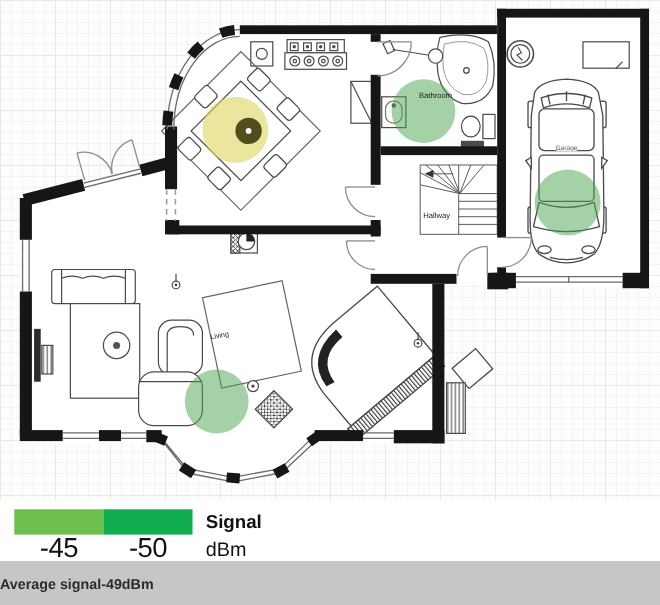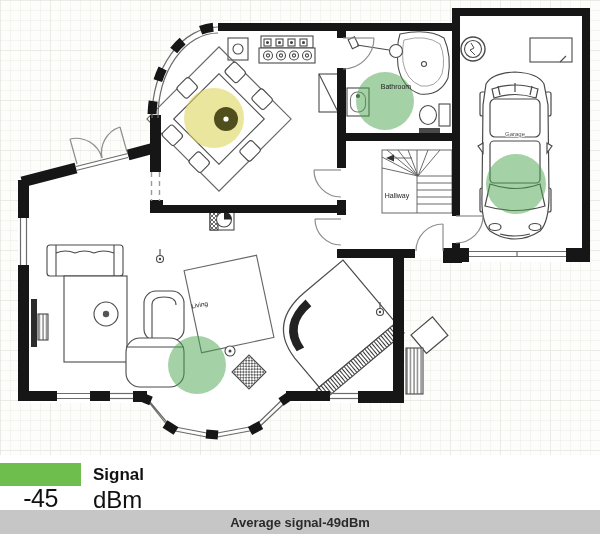--- a/index.html
+++ b/index.html
@@ -1,28 +1,28 @@
 <!DOCTYPE html>
 <html><head>
 <meta charset="utf-8">
 <style>
   html,body{margin:0;padding:0;}
   body{width:600px;height:550px;background:#fff;font-family:"Liberation Sans",sans-serif;overflow:hidden;}
   .app{width:600px;height:550px;display:flex;flex-direction:column;}
   .plan{width:600px;height:455px;position:relative;background:#fff;}
   .plan svg{display:block;}
   .legend{height:55px;background:#fff;display:flex;align-items:flex-start;padding-top:8px;box-sizing:border-box;}
-  .legend-row{display:flex;gap:0;}
+  .legend-row{display:flex;gap:0;padding-left:13px;}
   .legend-item{width:81px;display:flex;flex-direction:column;}
   .swatch{height:23px;width:81px;}
   .num{height:26px;text-align:center;font-size:25px;line-height:25px;color:#111;letter-spacing:-0.5px;}
   .legend-title{margin-left:12px;color:#111;}
   .lt1{font-size:17px;line-height:24px;font-weight:bold;}
-  .lt2{font-size:24px;line-height:25px;}
-  .statusbar{height:24px;display:flex;flex-direction:column;align-items:center;justify-content:center;gap:2px;}
+  .lt2{font-size:18px;line-height:25px;}
+  .statusbar{height:40px;display:flex;flex-direction:column;align-items:flex-start;justify-content:center;gap:2px;}
   .status-line{font-size:13px;font-weight:bold;color:#2b2b2b;line-height:15px;}
   text{font-family:"Liberation Sans",sans-serif;}
 </style>
 </head>
 <body>
 
 <div class="app">
 
   <div class="plan">
   <svg width="600" height="455" viewBox="0 0 600 455">
@@ -342,20 +342,24 @@
     </g>
   </svg>
   </div>
 
   <div class="legend">
     <div class="legend-row">
       <div class="legend-item">
         <div class="swatch" style="background-color: rgb(109, 190, 76);"></div>
         <div class="num">-45</div>
       </div>
+      <div class="legend-item">
+        <div class="swatch" style="background-color: rgb(16, 172, 79);"></div>
+        <div class="num">-50</div>
+      </div>
     </div>
     <div class="legend-title">
       <div class="lt1">Signal</div>
       <div class="lt2">dBm</div>
     </div>
   </div>
 
   <div class="statusbar" style="background-color: rgb(198, 198, 198);">
     <div class="status-line">Average signal-49dBm</div>
   </div>

